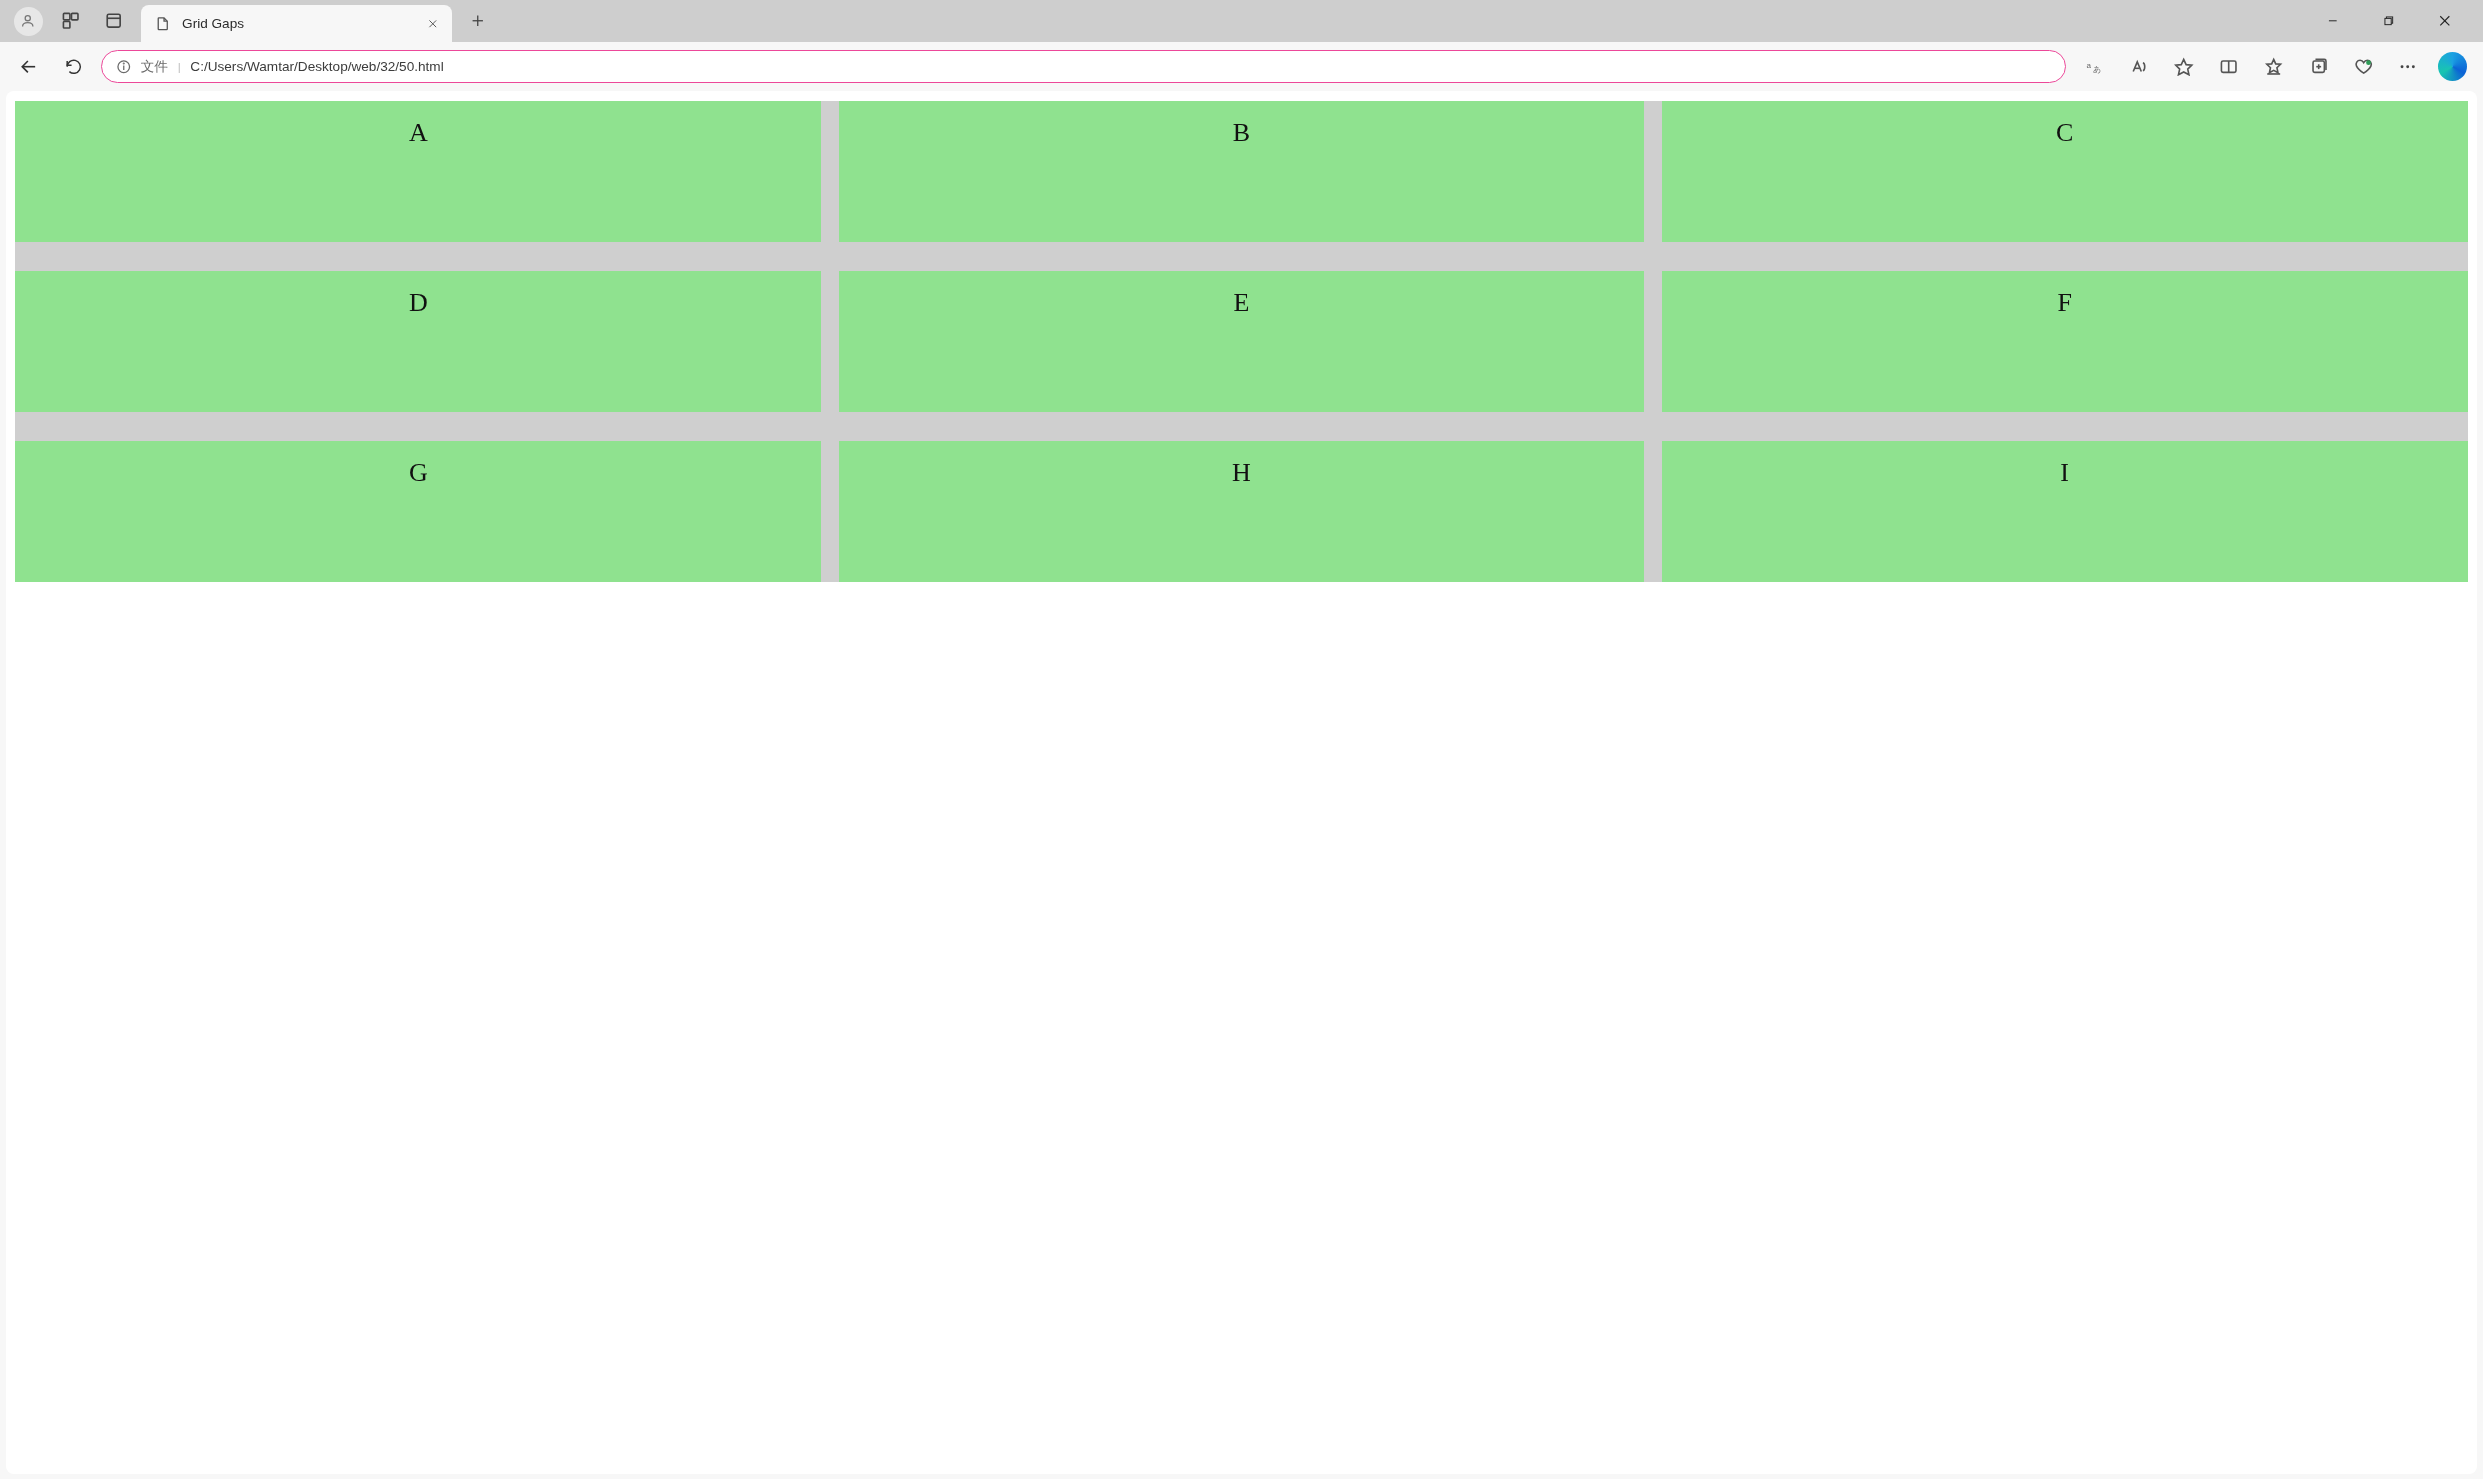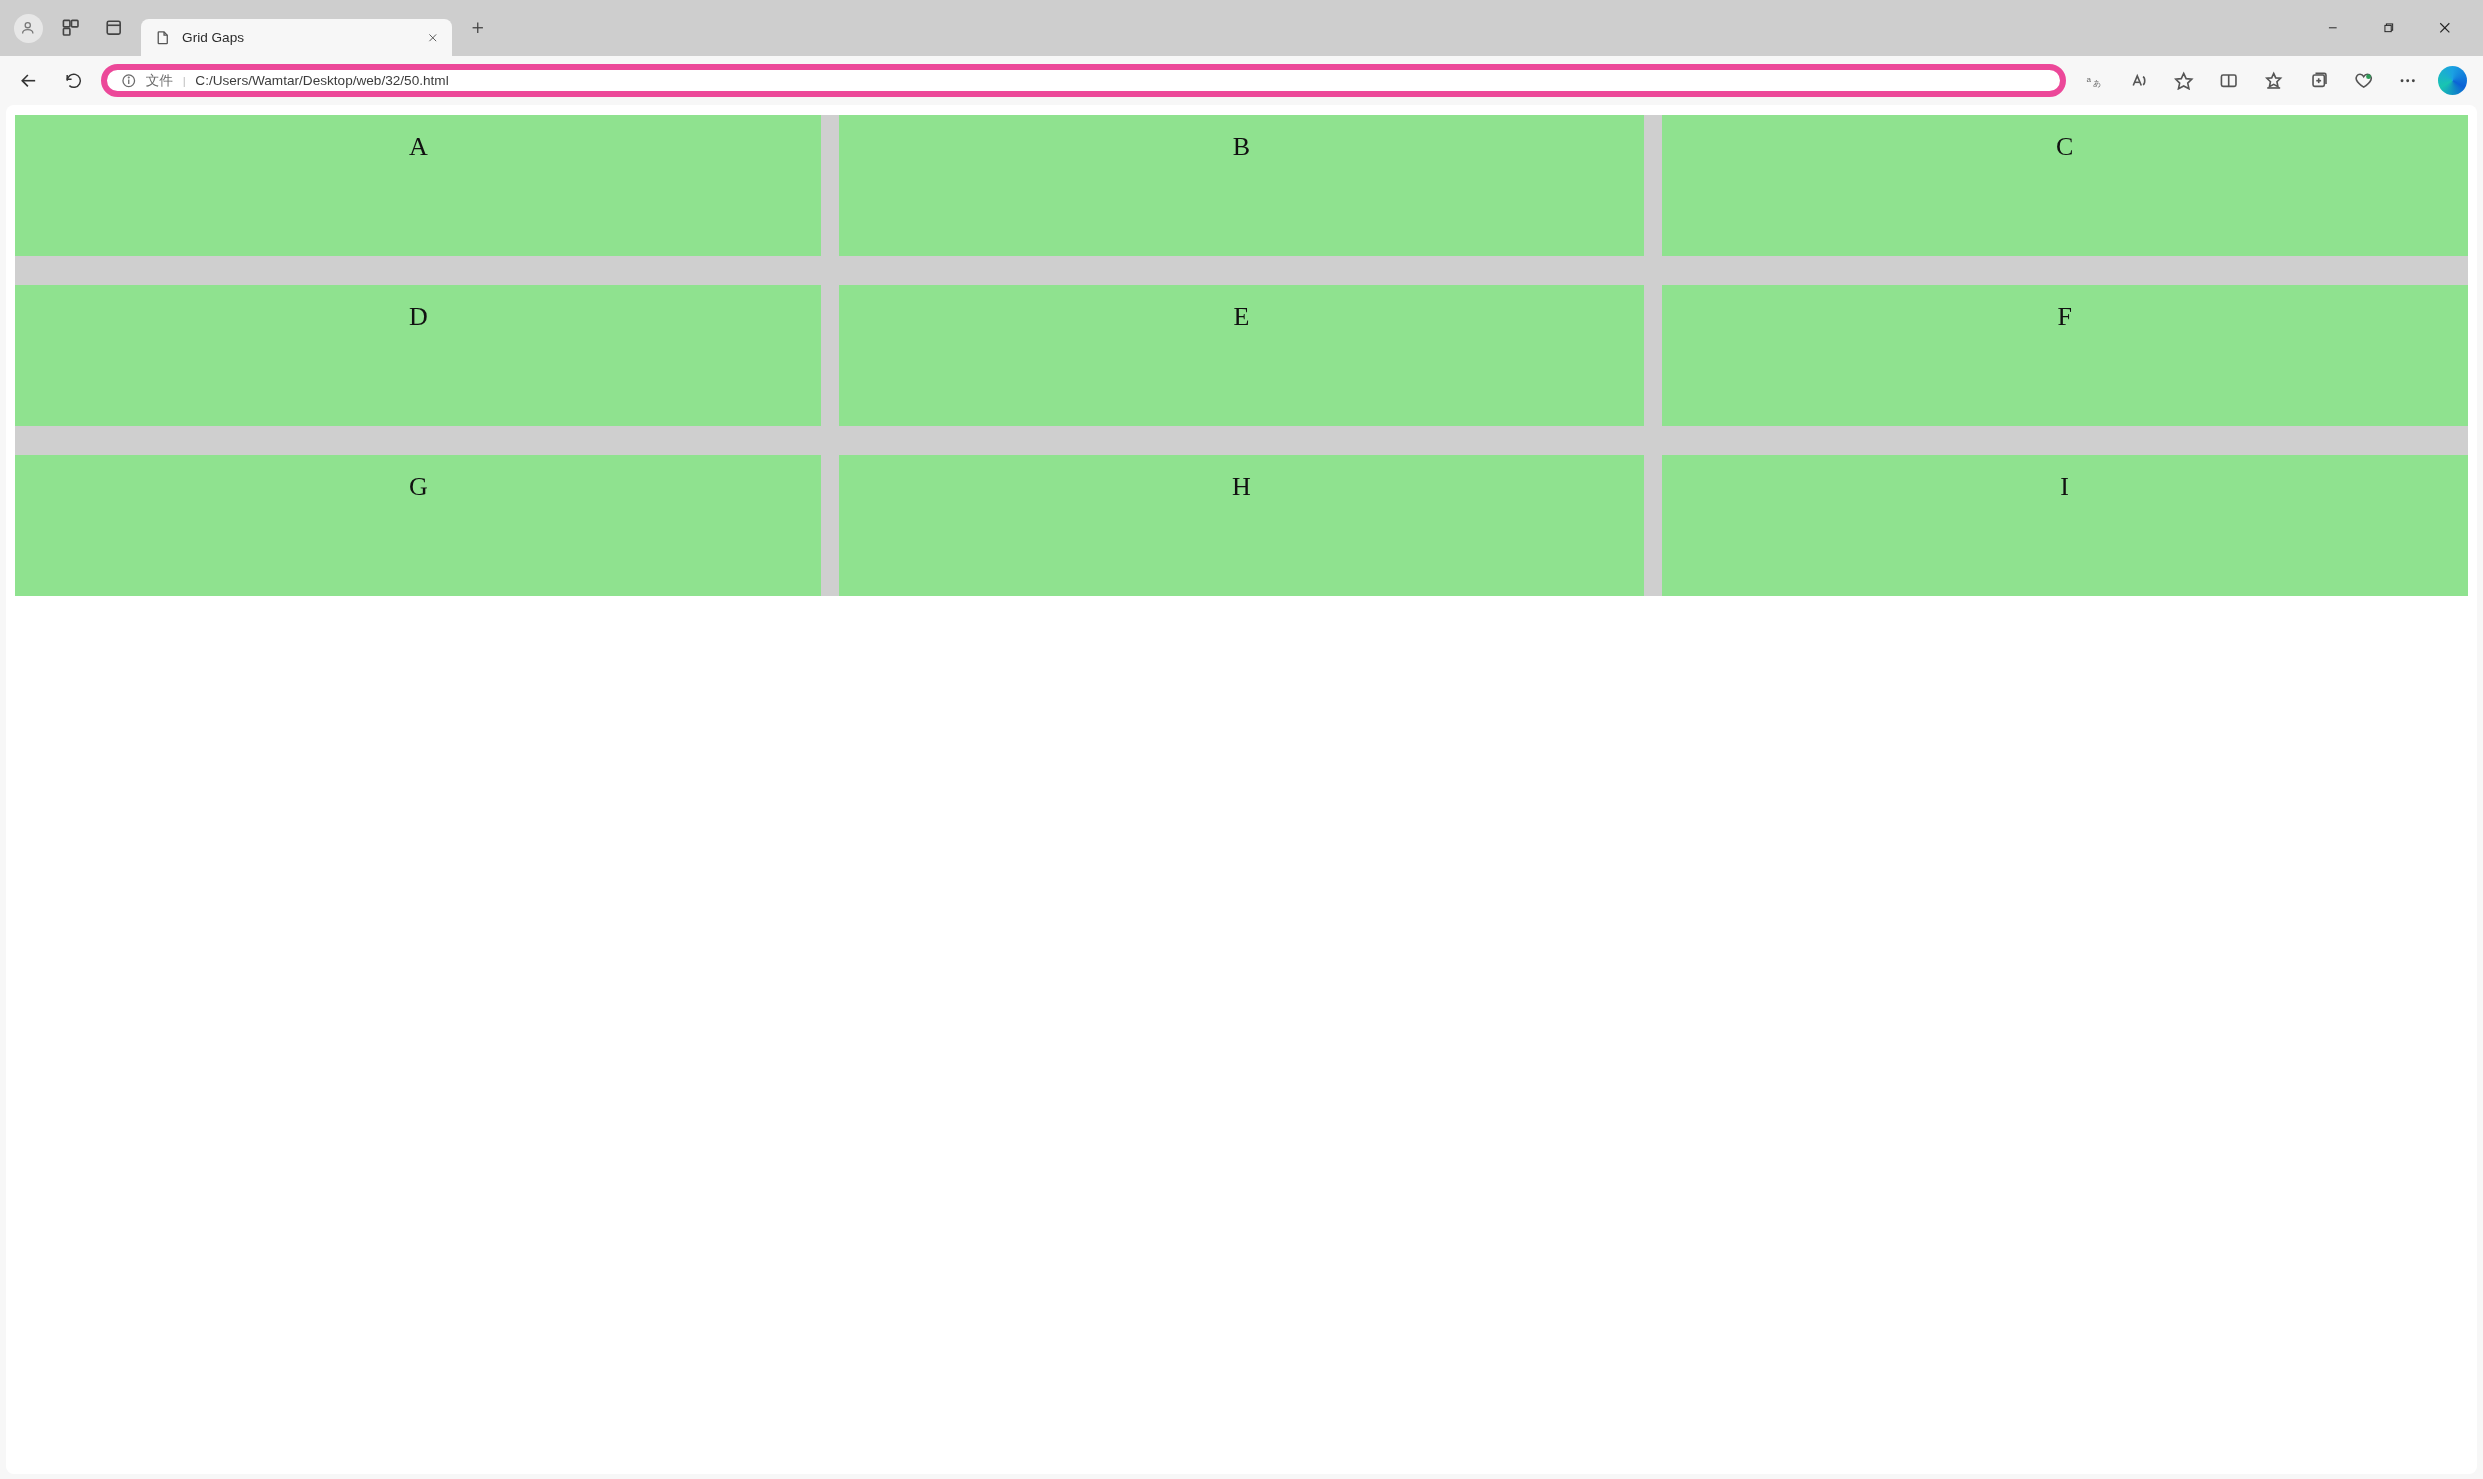--- a/index.html
+++ b/index.html
@@ -11,21 +11,21 @@
     }
     .window {
       width: 2483px;
       height: 1480px;
       background: #cecece;
       display: flex;
       flex-direction: column;
     }
     
     .titlebar {
-      height: 56px;
+      height: 42px;
       background: #cecece;
       display: flex;
       align-items: center;
       padding: 0 7.8px;
     }
     .titlebar-left {
       display: flex;
       align-items: center;
       gap: 13.6px;
       padding-left: 5.8px;
@@ -108,21 +108,21 @@
       display: flex;
       align-items: center;
       justify-content: center;
       color: #3a3a3a;
       border-radius: 3.9px;
     }
     .address-bar {
       flex: 1;
       height: 33px;
       background: #ffffff;
-      border: 6px solid #ec4899;
+      border: 1px solid #ec4899;
       border-radius: 17.5px;
       display: flex;
       align-items: center;
       padding: 0 13.6px;
       gap: 9.7px;
       color: #555;
     }
     .address-bar .scheme {
       color: #6b6b6b;
       font-size: 13.6px;

